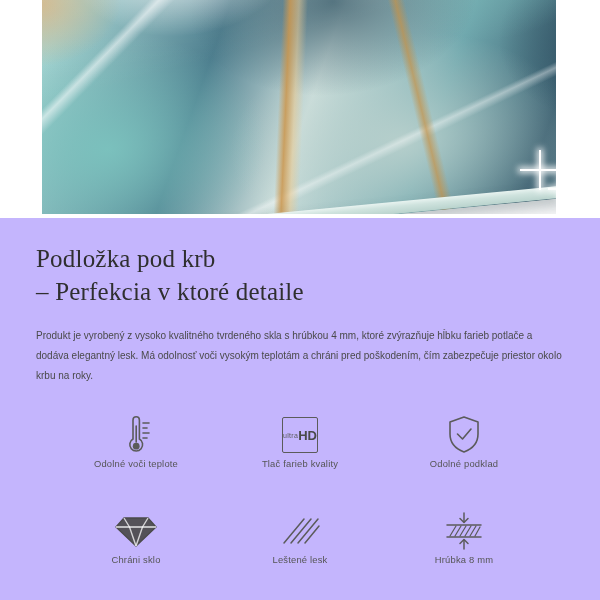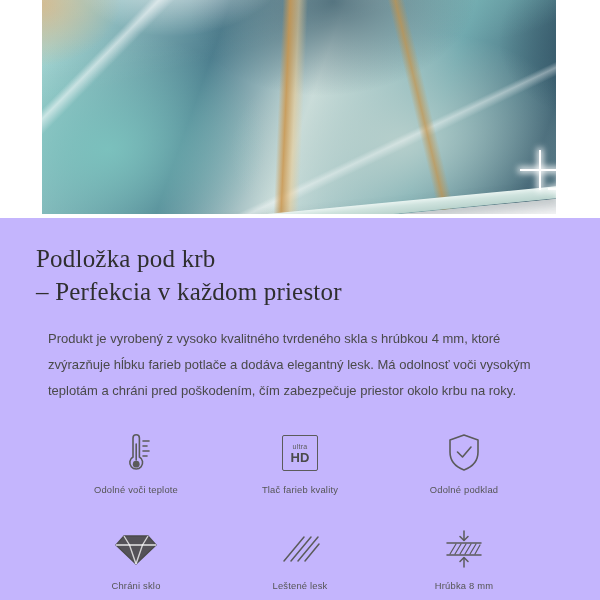--- a/index.html
+++ b/index.html
@@ -148,24 +148,24 @@
     font-weight: 400;
     color: #2f2f2f;
     margin: 0 0 18px 0;
     letter-spacing: 0.2px;
   }
   .title .line2 {
     display: block;
   }
 
   .body-text {
-    font-size: 13px;
+    font-size: 10px;
     line-height: 2.0;
     color: #4a4a4a;
-    margin: 12px;
+    margin: 0;
     max-width: 536px;
   }
 
   
   .features {
     margin-top: 26px;
     display: grid;
     grid-template-columns: repeat(3, 1fr);
     row-gap: 8px;
     padding: 0 18px;
@@ -180,34 +180,33 @@
   }
 
   .feature-icon {
     height: 46px;
     display: flex;
     align-items: center;
     justify-content: center;
   }
 
   .feature-label {
-    margin-top: 8px;
     font-size: 9.4px;
     color: #555555;
     text-align: center;
     letter-spacing: 0.2px;
   }
 
   .ultrahd {
     width: 34px;
     height: 34px;
     border: 1.6px solid #5b5b5b;
     border-radius: 2px;
     display: flex;
-    flex-direction: column;
+    flex-direction: row;
     align-items: center;
     justify-content: center;
     line-height: 1;
   }
   .ultrahd .u1 {
     font-size: 7px;
     color: #5b5b5b;
     letter-spacing: .3px;
   }
   .ultrahd .u2 {
@@ -231,21 +230,21 @@
     <div class="hero-mask-left"></div>
     <div class="hero-mask-right"></div>
     <div class="hero-mask-bottom"></div>
     <div class="sparkle s1"></div>
     <div class="sparkle s2"></div>
   </div>
 
   <div class="content">
     <h1 class="title">
       <span>Podložka pod krb</span>
-      <span class="line2">– Perfekcia v každom priestor</span>
+      <span class="line2">– Perfekcia v ktoré detaile</span>
     </h1>
     <p class="body-text">Produkt je vyrobený z vysoko kvalitného tvrdeného skla s hrúbkou 4 mm, ktoré zvýrazňuje hĺbku farieb potlače a dodáva elegantný lesk. Má odolnosť voči vysokým teplotám a chráni pred poškodením, čím zabezpečuje priestor okolo krbu na roky.</p>
 
     <div class="features">
 
       <div class="feature">
         <div class="feature-icon">
           <svg width="40" height="42" viewBox="0 0 40 42" fill="none" stroke="#5b5b5b" stroke-width="1.6" stroke-linecap="round">
             <path d="M17 6a3.2 3.2 0 0 1 6.4 0v19a6.4 6.4 0 1 1-6.4 0z"></path>
             <line x1="20.2" y1="12" x2="20.2" y2="28"></line>

